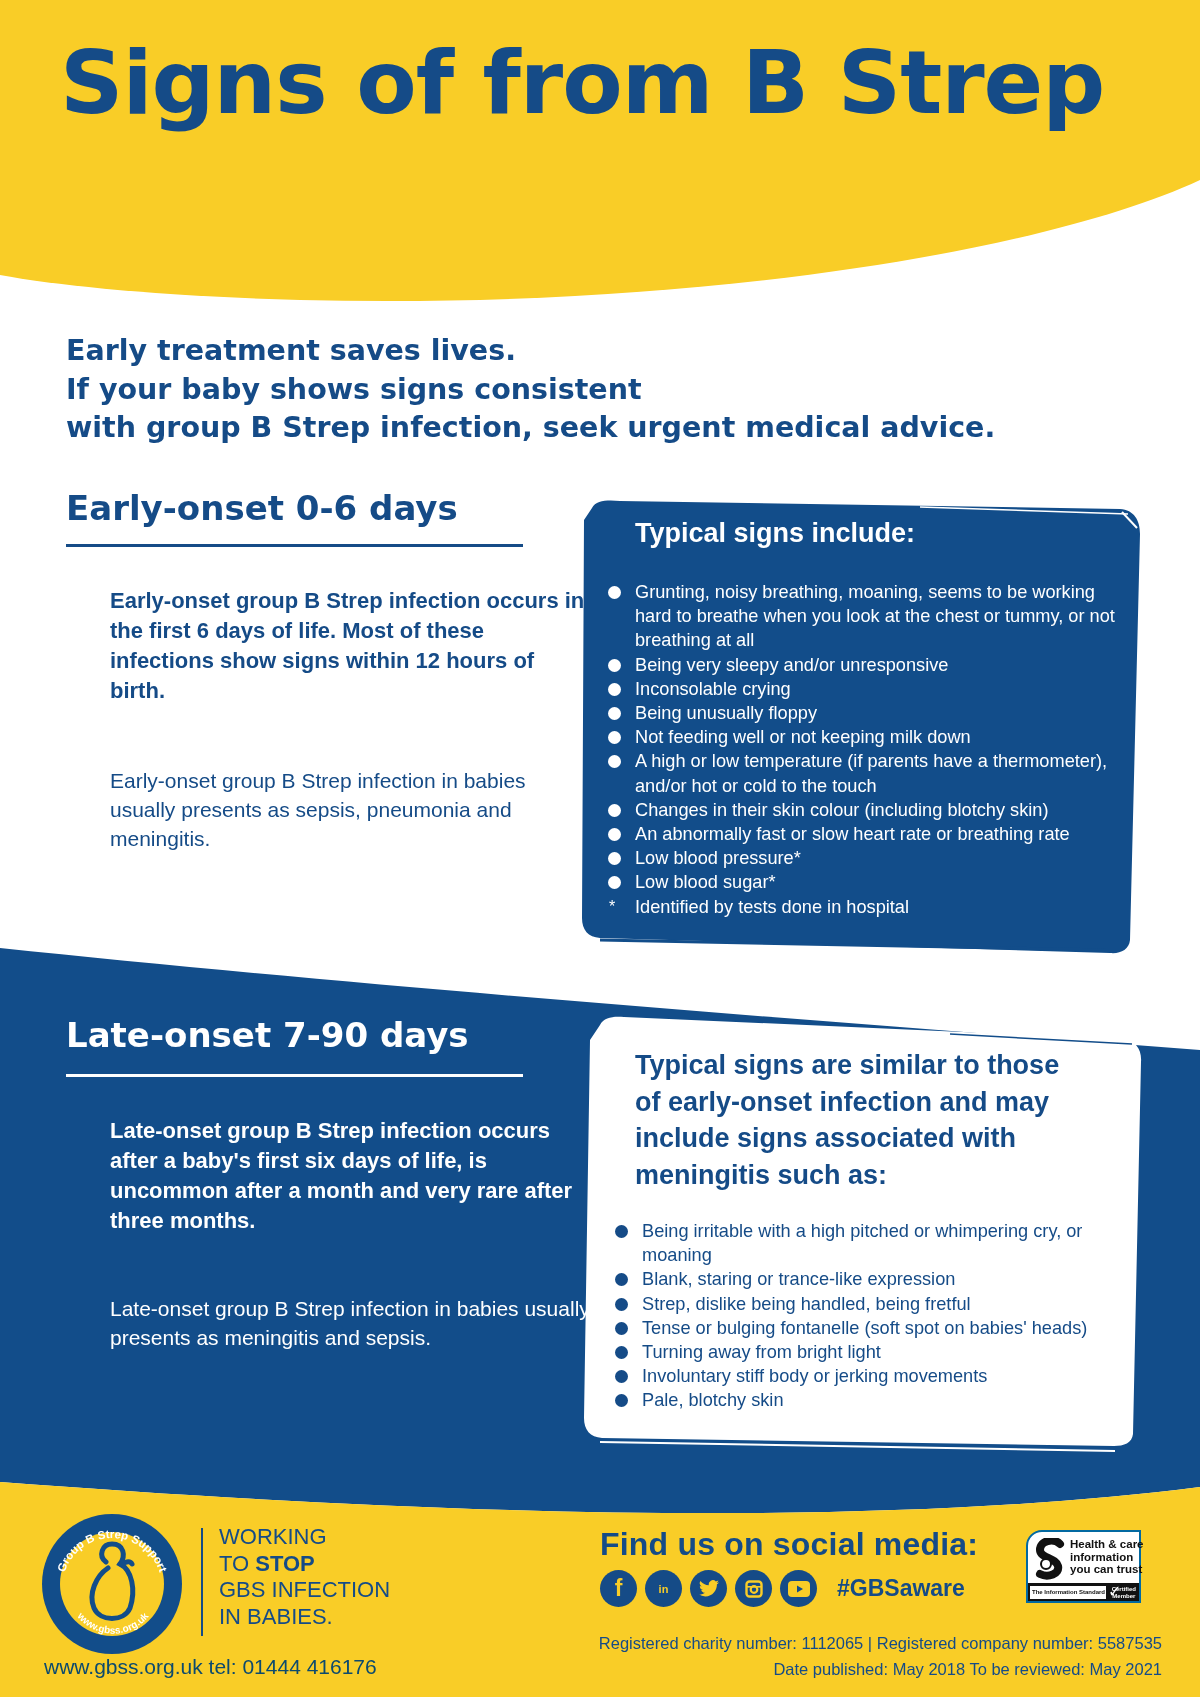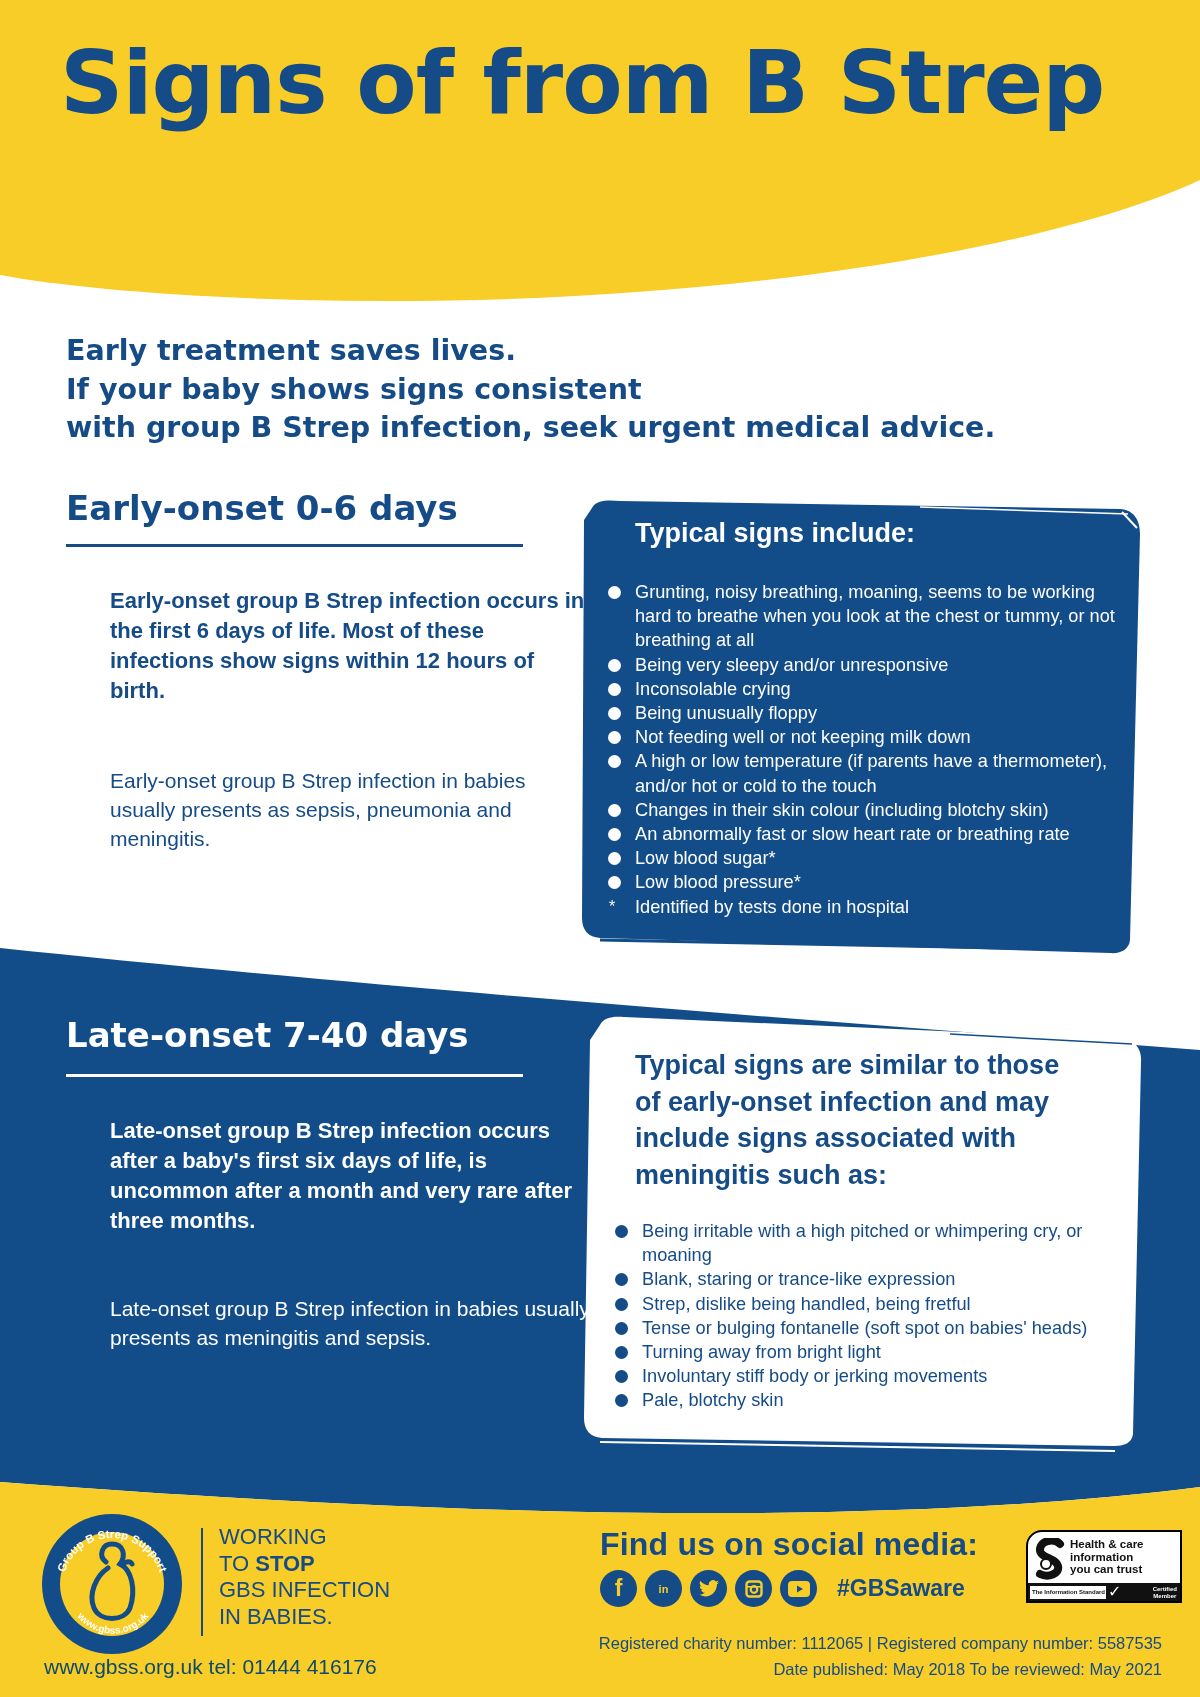--- a/index.html
+++ b/index.html
@@ -46,21 +46,21 @@
   .contact { position: absolute; left: 44px; top: 1655px; z-index: 3; color: #0c4a6e; font-family: "Liberation Sans", sans-serif;
              font-size: 21px; white-space: nowrap; }
 
   .social-head { position: absolute; left: 600px; top: 1526px; z-index: 3; color: #154b87; font-family: "Liberation Sans", sans-serif;
                  font-size: 32px; font-weight: bold; white-space: nowrap; letter-spacing: 0.2px; }
   .social-row { position: absolute; left: 600px; top: 1570px; z-index: 3; display: flex; align-items: center; gap: 8px; }
   .soc { width: 37px; height: 37px; border-radius: 50%; background: #154b87; display: flex; align-items: center; justify-content: center;
          color: #f9cd27; font-family: "Liberation Sans", sans-serif; font-weight: bold; }
   .hashtag { margin-left: 12px; color: #154b87; font-family: "Liberation Sans", sans-serif; font-weight: bold; font-size: 23px; }
 
-  .badge { position: absolute; left: 1026px; top: 1530px; width: 156px; height: 73px; background: #ffffff; border: 2px solid #000000;
+  .badge { position: absolute; left: 1026px; top: 1530px; width: 115px; height: 73px; background: #ffffff; border: 2px solid #0369a1;
            border-radius: 16px 0 0 0; z-index: 3; }
   .badge .b-text { position: absolute; left: 42px; top: 6px; font-family: "Liberation Sans", sans-serif; font-weight: bold; font-size: 11.5px;
                    line-height: 12.5px; color: #111; }
   .badge .b-text span { display: block; white-space: nowrap; }
   .badge .b-foot { position: absolute; left: 0; bottom: 0; width: 100%; height: 18px; background: #111; }
   .badge .b-std { position: absolute; left: 2px; bottom: 2px; height: 13px; width: 76px; background: #fff; color: #111;
                   font-family: "Liberation Sans", sans-serif; font-size: 6px; font-weight: bold; line-height: 13px; padding-left: 2px; white-space: nowrap; }
   .badge .b-cert { position: absolute; right: 3px; bottom: 1px; color: #fff; font-family: "Liberation Sans", sans-serif; font-size: 6px;
                    font-weight: bold; line-height: 7px; text-align: center; }
   .badge .b-tick { position: absolute; left: 80px; bottom: 0px; color: #fff; font-size: 16px; line-height: 18px; }
@@ -107,26 +107,26 @@
 <div class="box-title" style="left:635px; top:518px; color:#ffffff; font-size:27px;">Typical signs include:</div>
 <ul class="list early-list">
   <li><span class="bul"></span><span>Grunting, noisy breathing, moaning, seems to be working hard to breathe when you look at the chest or tummy, or not breathing at all</span></li>
   <li><span class="bul"></span><span>Being very sleepy and/or unresponsive</span></li>
   <li><span class="bul"></span><span>Inconsolable crying</span></li>
   <li><span class="bul"></span><span>Being unusually floppy</span></li>
   <li><span class="bul"></span><span>Not feeding well or not keeping milk down</span></li>
   <li><span class="bul"></span><span>A high or low temperature (if parents have a thermometer), and/or hot or cold to the touch</span></li>
   <li><span class="bul"></span><span>Changes in their skin colour (including blotchy skin)</span></li>
   <li><span class="bul"></span><span>An abnormally fast or slow heart rate or breathing rate</span></li>
+  <li><span class="bul"></span><span>Low blood pressure*</span></li>
   <li><span class="bul"></span><span>Low blood sugar*</span></li>
-  <li><span class="bul"></span><span>Low blood pressure*</span></li>
   <li><span class="ast">*</span><span>Identified by tests done in hospital</span></li>
 </ul>
 
-<h2 class="section-head late" style="top:1015px;">Late-onset 7-40 days</h2>
+<h2 class="section-head late" style="top:1015px;">Late-onset 7-90 days</h2>
 <div class="section-rule" style="top:1074px; background:#ffffff;"></div>
 <p class="para bold late" style="top:1116px;">Late-onset group B Strep infection occurs after a baby's first six days of life, is uncommon after a month and very rare after three months.</p>
 <p class="para reg late" style="top:1294px;">Late-onset group B Strep infection in babies usually presents as meningitis and sepsis.</p>
 
 <div class="box-title" style="left:635px; top:1047px; width:440px; color:#154b87; font-size:27px; line-height:36.5px;">Typical signs are similar to those of early-onset infection and may include signs associated with meningitis such as:</div>
 <ul class="list late-list">
   <li><span class="bul"></span><span>Being irritable with a high pitched or whimpering cry, or moaning</span></li>
   <li><span class="bul"></span><span>Blank, staring or trance-like expression</span></li>
   <li><span class="bul"></span><span>Strep, dislike being handled, being fretful</span></li>
   <li><span class="bul"></span><span>Tense or bulging fontanelle (soft spot on babies' heads)</span></li>

